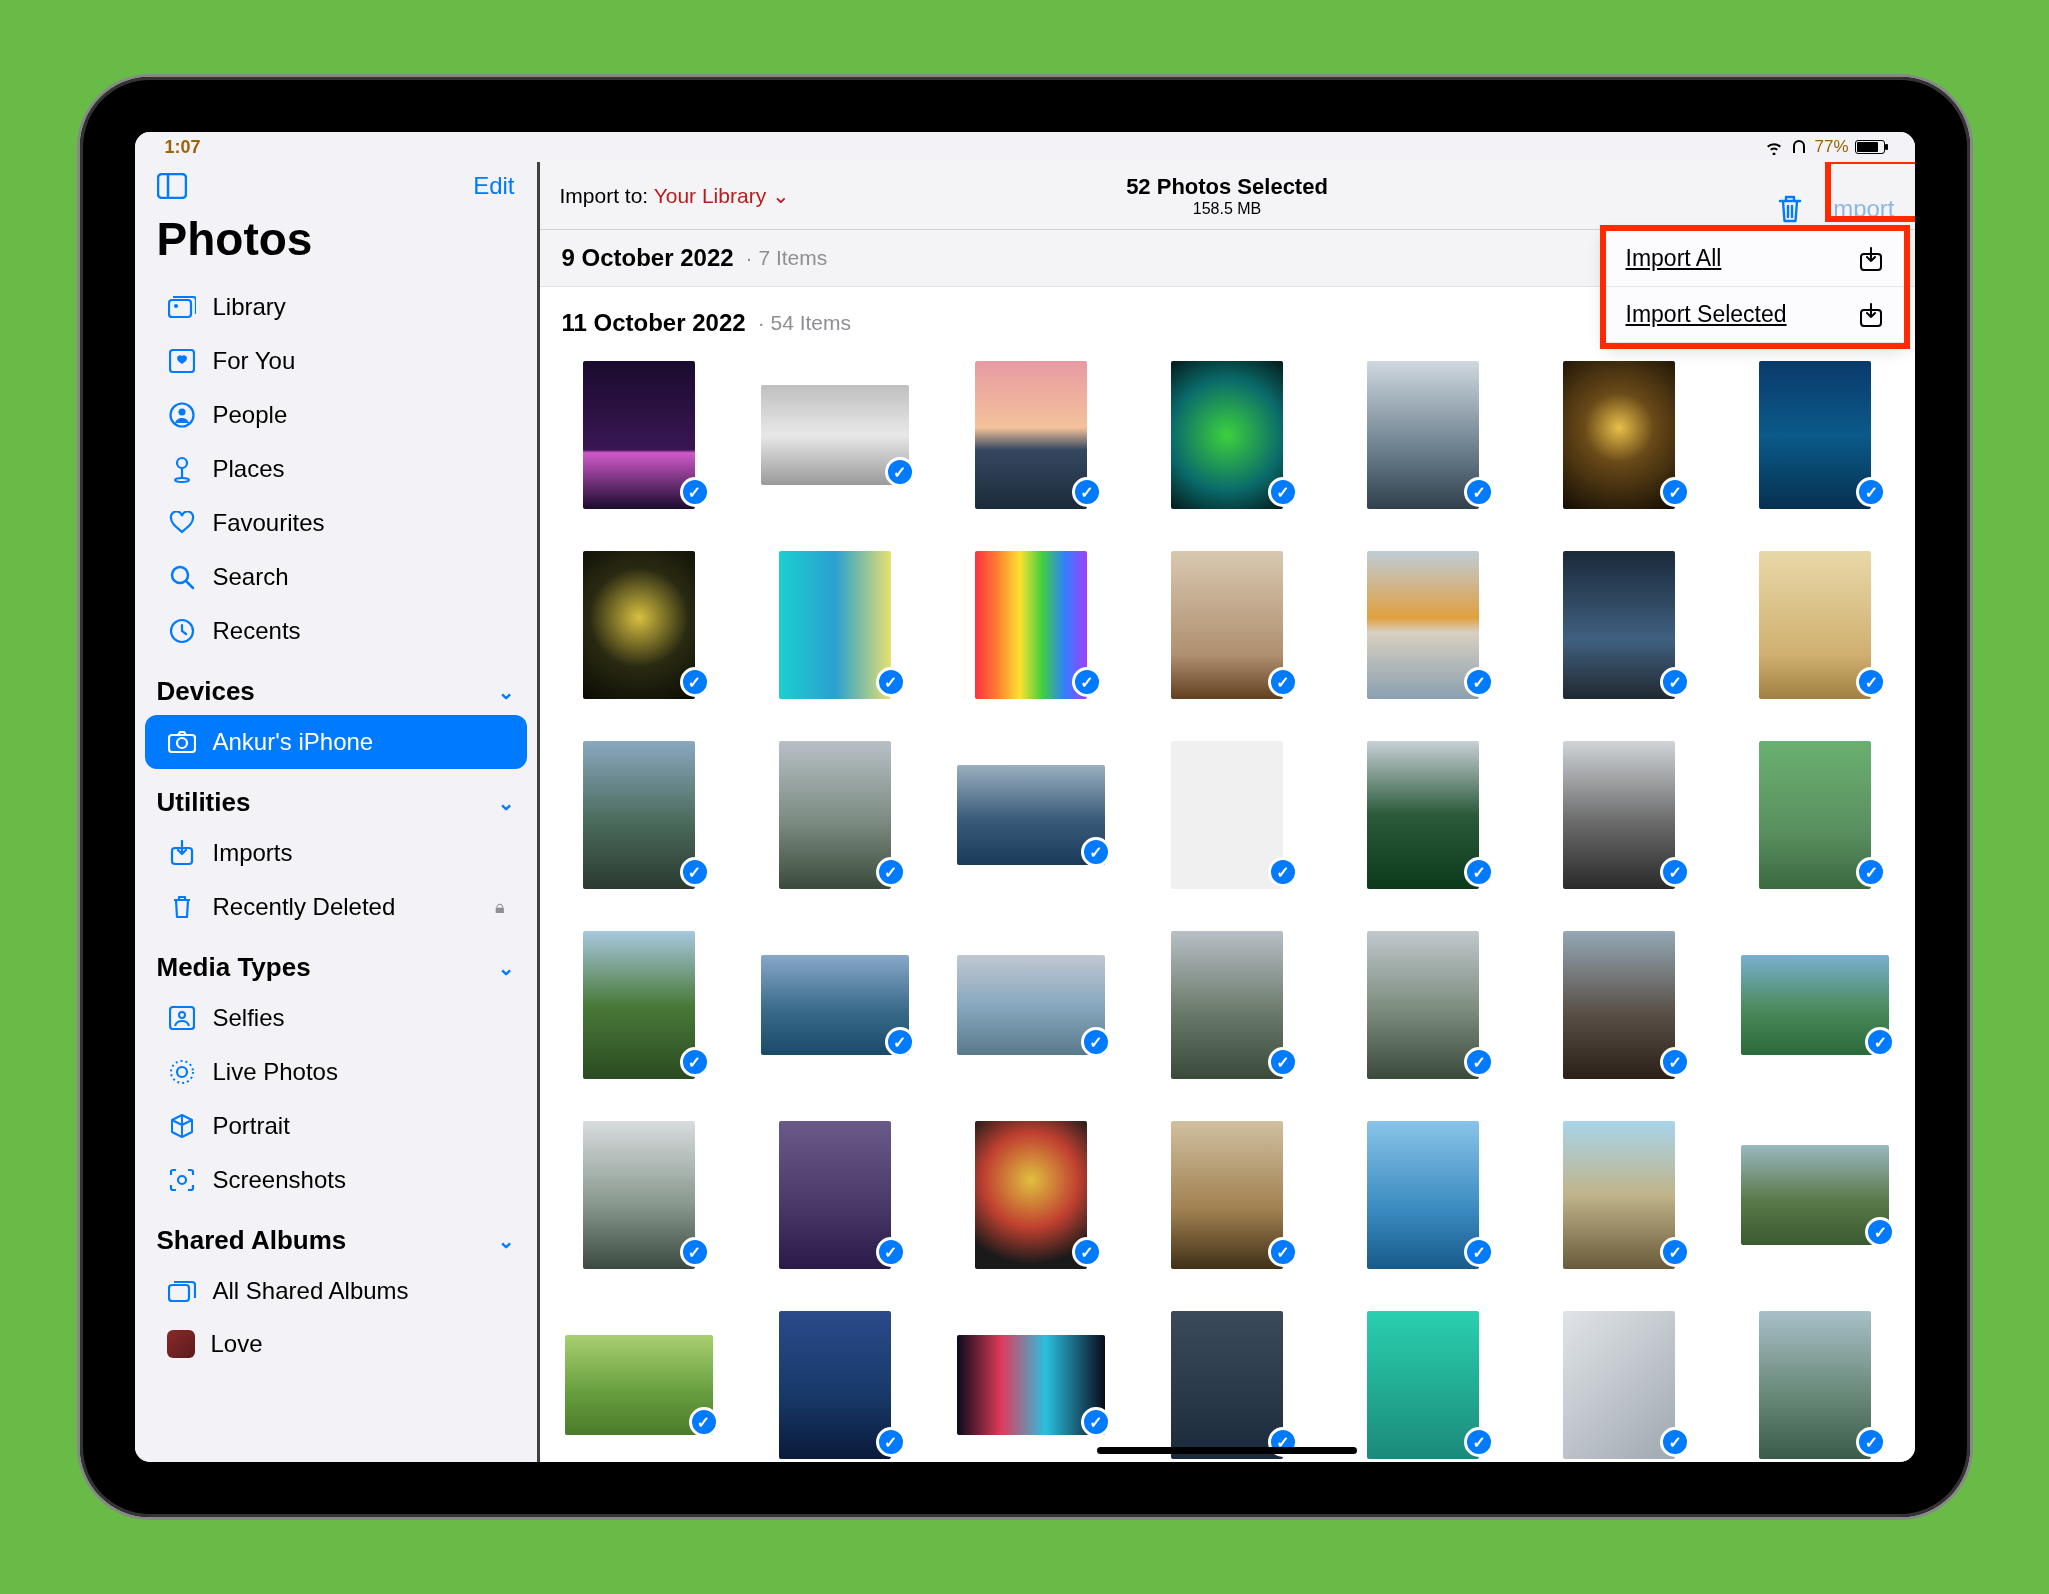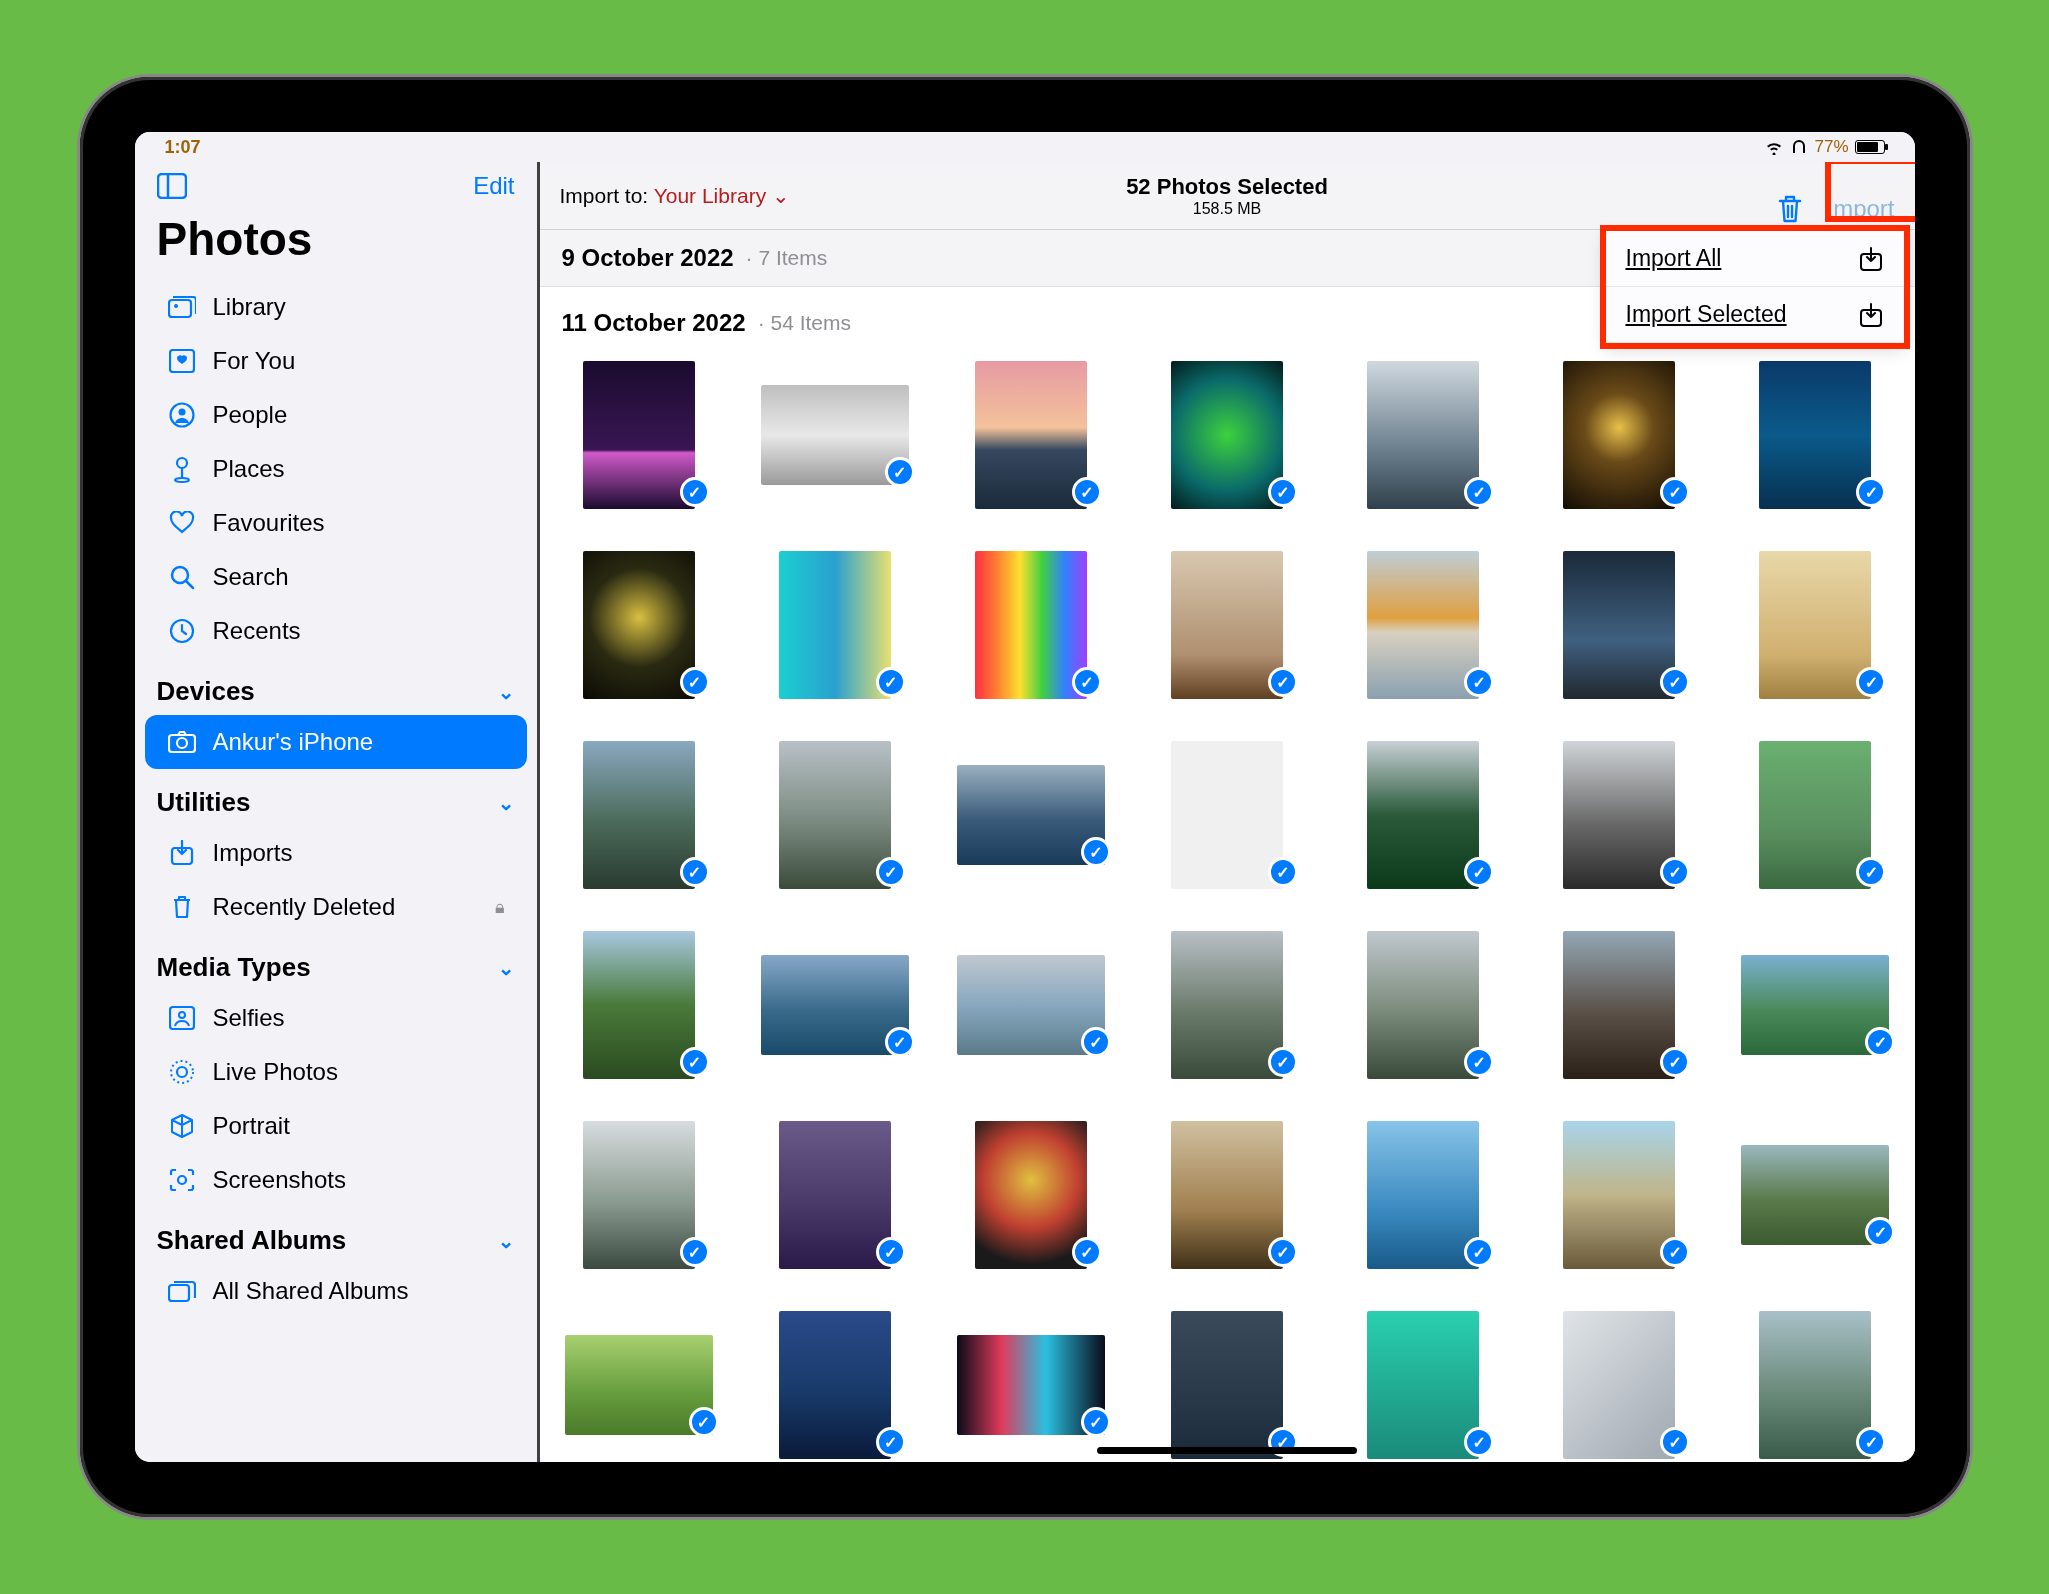--- a/index.html
+++ b/index.html
@@ -357,20 +357,24 @@
           </div>
           <div class="sb-item">
             <span class="ic">
                 <svg width="28" height="24" viewBox="0 0 28 24">
                   <rect x="1" y="6" width="20" height="16" rx="3" fill="none" stroke="currentColor" stroke-width="2.2"></rect>
                   <path d="M6 3h18a3 3 0 013 3v13" fill="none" stroke="currentColor" stroke-width="2.2"></path>
                 </svg>
               </span>
             <span class="label">All Shared Albums</span>
           </div>
+          <div class="sb-item">
+            <span class="sb-thumb"></span>
+            <span class="label">Love</span>
+          </div>
         </div>
       </div>
 
       <div class="main">
         <div class="grip">•••</div>
 
         <div class="toolbar">
           <span class="importto">
             <span>Import to:</span>
             <span class="dest"><span>Your Library</span> <span>⌄</span></span>

